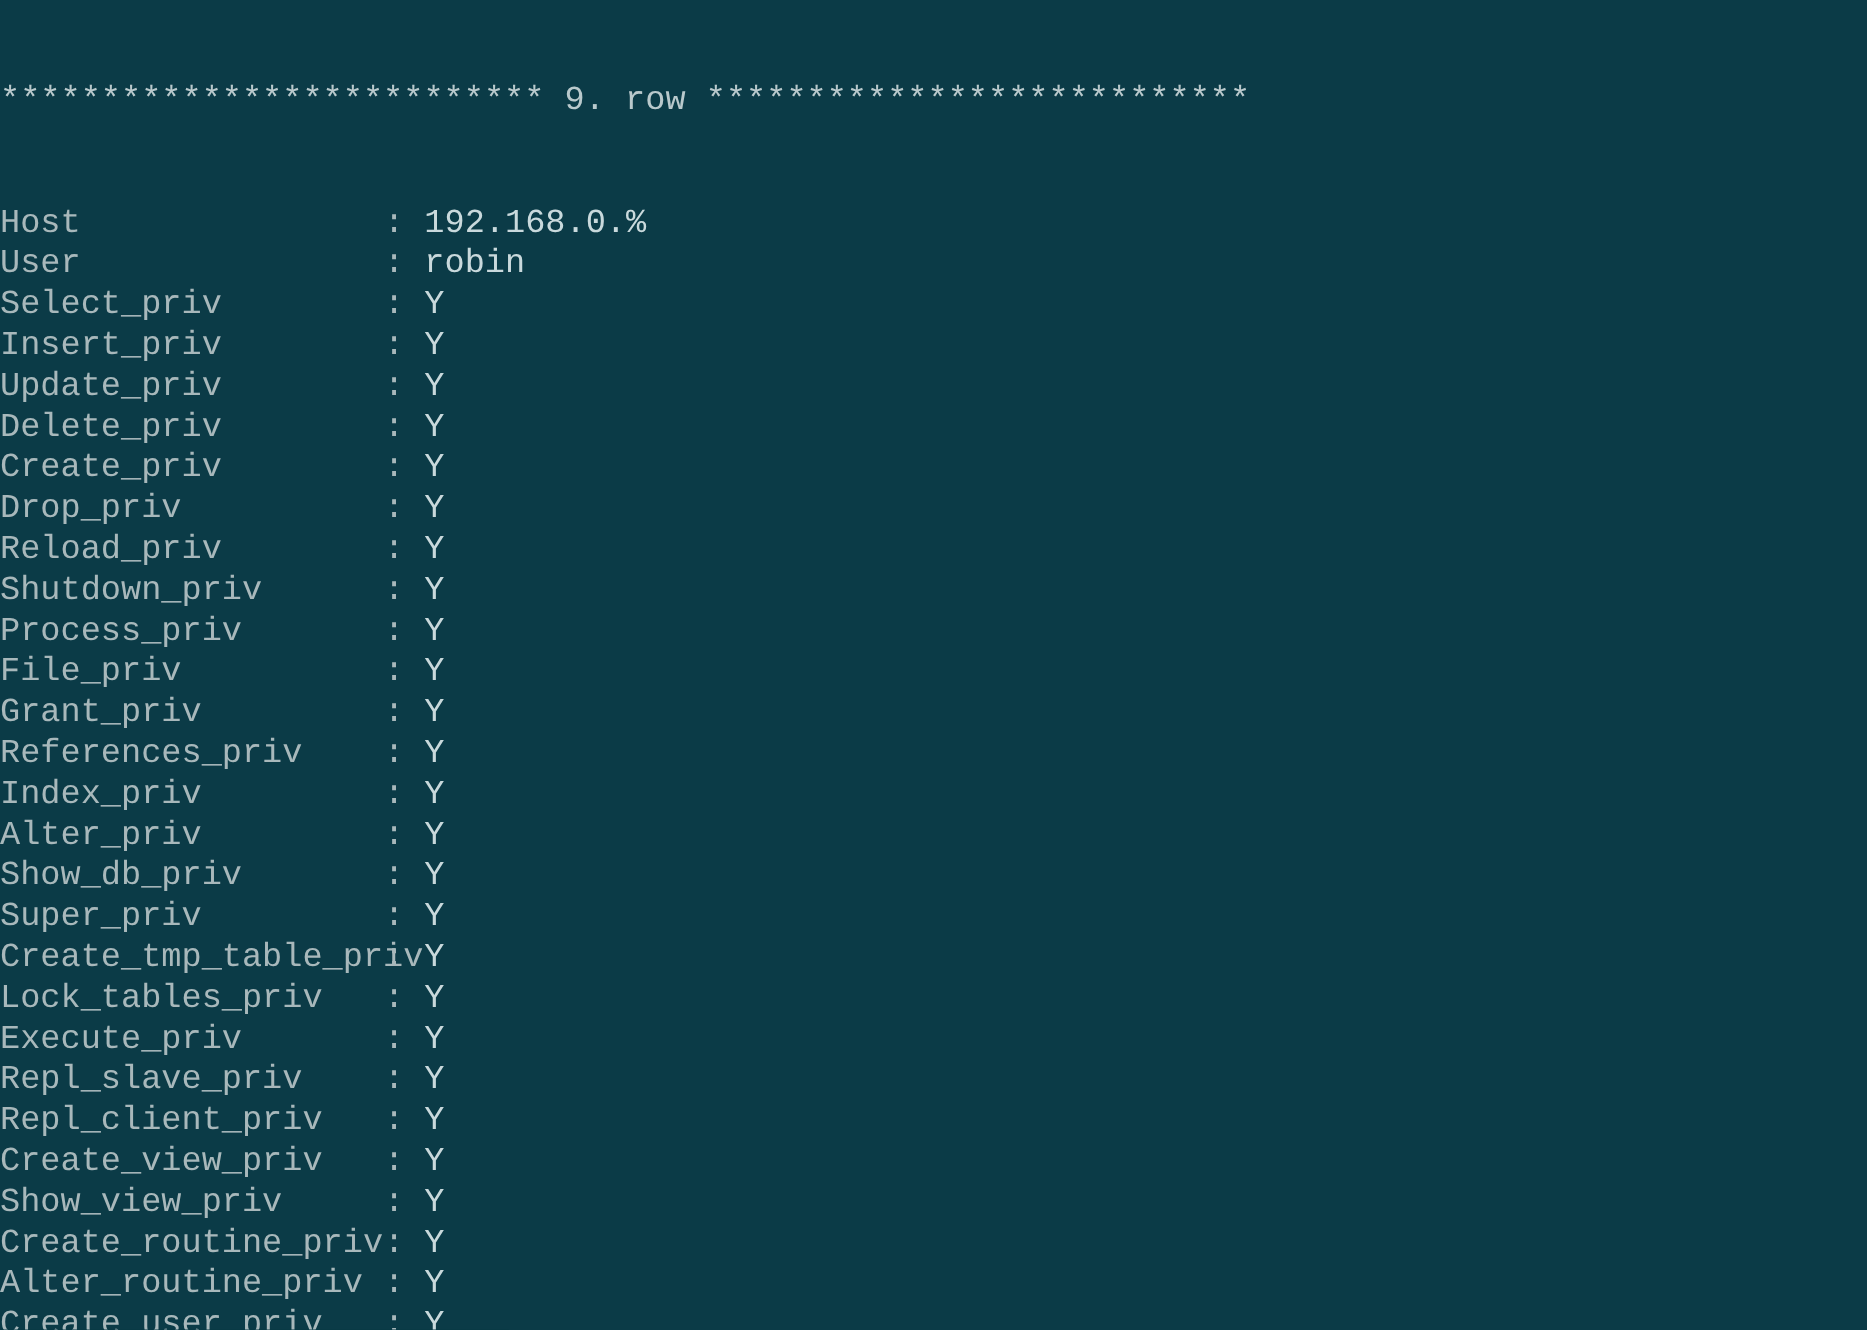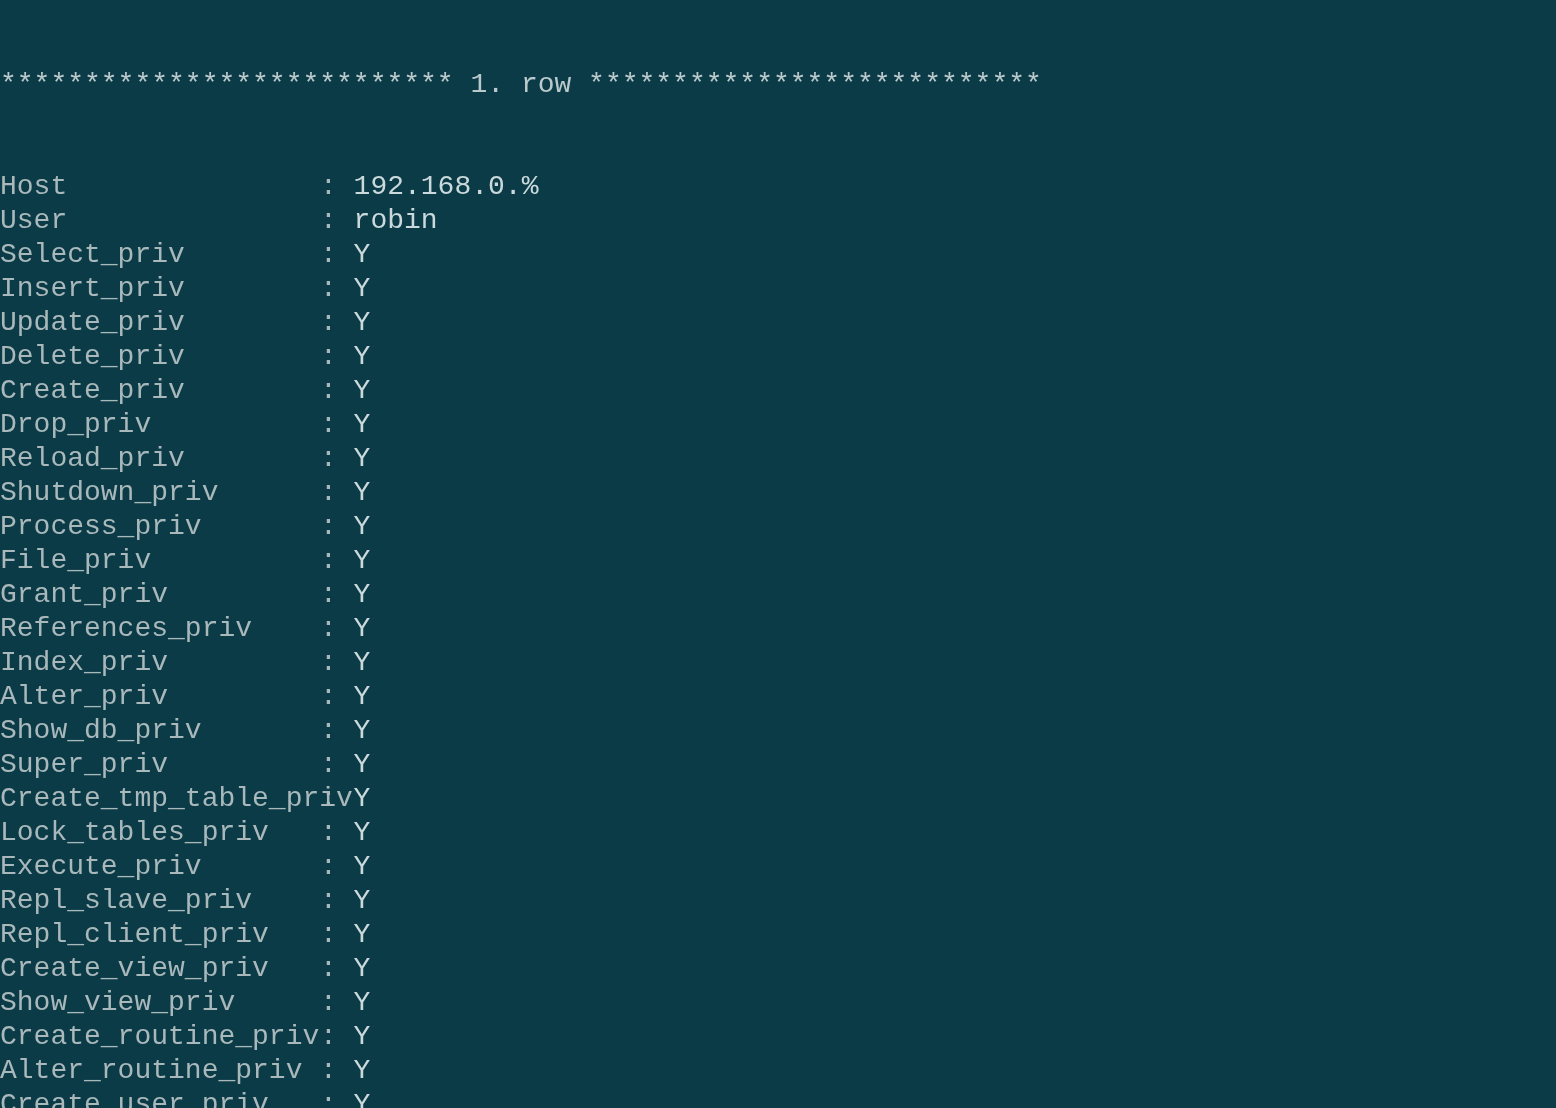--- a/index.html
+++ b/index.html
@@ -35,15 +35,15 @@
   }
   .field-value {
     color: #c9d9dc;
     padding-left: 1ch;
   }
 </style>
 </head>
 <body>
 
 <div class="terminal">
-  <div class="row-header"><span>***************************</span><span> 1. row </span><span>***************************</span></div>
+  <div class="row-header"><span>***************************</span><span> 9. row </span><span>***************************</span></div>
   <div id="fields-container"><div class="field-line"><span class="field-label">Host</span><span class="colon">:</span><span class="field-value">192.168.0.%</span></div><div class="field-line"><span class="field-label">User</span><span class="colon">:</span><span class="field-value">robin</span></div><div class="field-line"><span class="field-label">Select_priv</span><span class="colon">:</span><span class="field-value">Y</span></div><div class="field-line"><span class="field-label">Insert_priv</span><span class="colon">:</span><span class="field-value">Y</span></div><div class="field-line"><span class="field-label">Update_priv</span><span class="colon">:</span><span class="field-value">Y</span></div><div class="field-line"><span class="field-label">Delete_priv</span><span class="colon">:</span><span class="field-value">Y</span></div><div class="field-line"><span class="field-label">Create_priv</span><span class="colon">:</span><span class="field-value">Y</span></div><div class="field-line"><span class="field-label">Drop_priv</span><span class="colon">:</span><span class="field-value">Y</span></div><div class="field-line"><span class="field-label">Reload_priv</span><span class="colon">:</span><span class="field-value">Y</span></div><div class="field-line"><span class="field-label">Shutdown_priv</span><span class="colon">:</span><span class="field-value">Y</span></div><div class="field-line"><span class="field-label">Process_priv</span><span class="colon">:</span><span class="field-value">Y</span></div><div class="field-line"><span class="field-label">File_priv</span><span class="colon">:</span><span class="field-value">Y</span></div><div class="field-line"><span class="field-label">Grant_priv</span><span class="colon">:</span><span class="field-value">Y</span></div><div class="field-line"><span class="field-label">References_priv</span><span class="colon">:</span><span class="field-value">Y</span></div><div class="field-line"><span class="field-label">Index_priv</span><span class="colon">:</span><span class="field-value">Y</span></div><div class="field-line"><span class="field-label">Alter_priv</span><span class="colon">:</span><span class="field-value">Y</span></div><div class="field-line"><span class="field-label">Show_db_priv</span><span class="colon">:</span><span class="field-value">Y</span></div><div class="field-line"><span class="field-label">Super_priv</span><span class="colon">:</span><span class="field-value">Y</span></div><div class="field-line"><span class="field-label">Create_tmp_table_priv</span><span class="colon">:</span><span class="field-value">Y</span></div><div class="field-line"><span class="field-label">Lock_tables_priv</span><span class="colon">:</span><span class="field-value">Y</span></div><div class="field-line"><span class="field-label">Execute_priv</span><span class="colon">:</span><span class="field-value">Y</span></div><div class="field-line"><span class="field-label">Repl_slave_priv</span><span class="colon">:</span><span class="field-value">Y</span></div><div class="field-line"><span class="field-label">Repl_client_priv</span><span class="colon">:</span><span class="field-value">Y</span></div><div class="field-line"><span class="field-label">Create_view_priv</span><span class="colon">:</span><span class="field-value">Y</span></div><div class="field-line"><span class="field-label">Show_view_priv</span><span class="colon">:</span><span class="field-value">Y</span></div><div class="field-line"><span class="field-label">Create_routine_priv</span><span class="colon">:</span><span class="field-value">Y</span></div><div class="field-line"><span class="field-label">Alter_routine_priv</span><span class="colon">:</span><span class="field-value">Y</span></div><div class="field-line"><span class="field-label">Create_user_priv</span><span class="colon">:</span><span class="field-value">Y</span></div></div>
 </div>
 
 </body></html>

